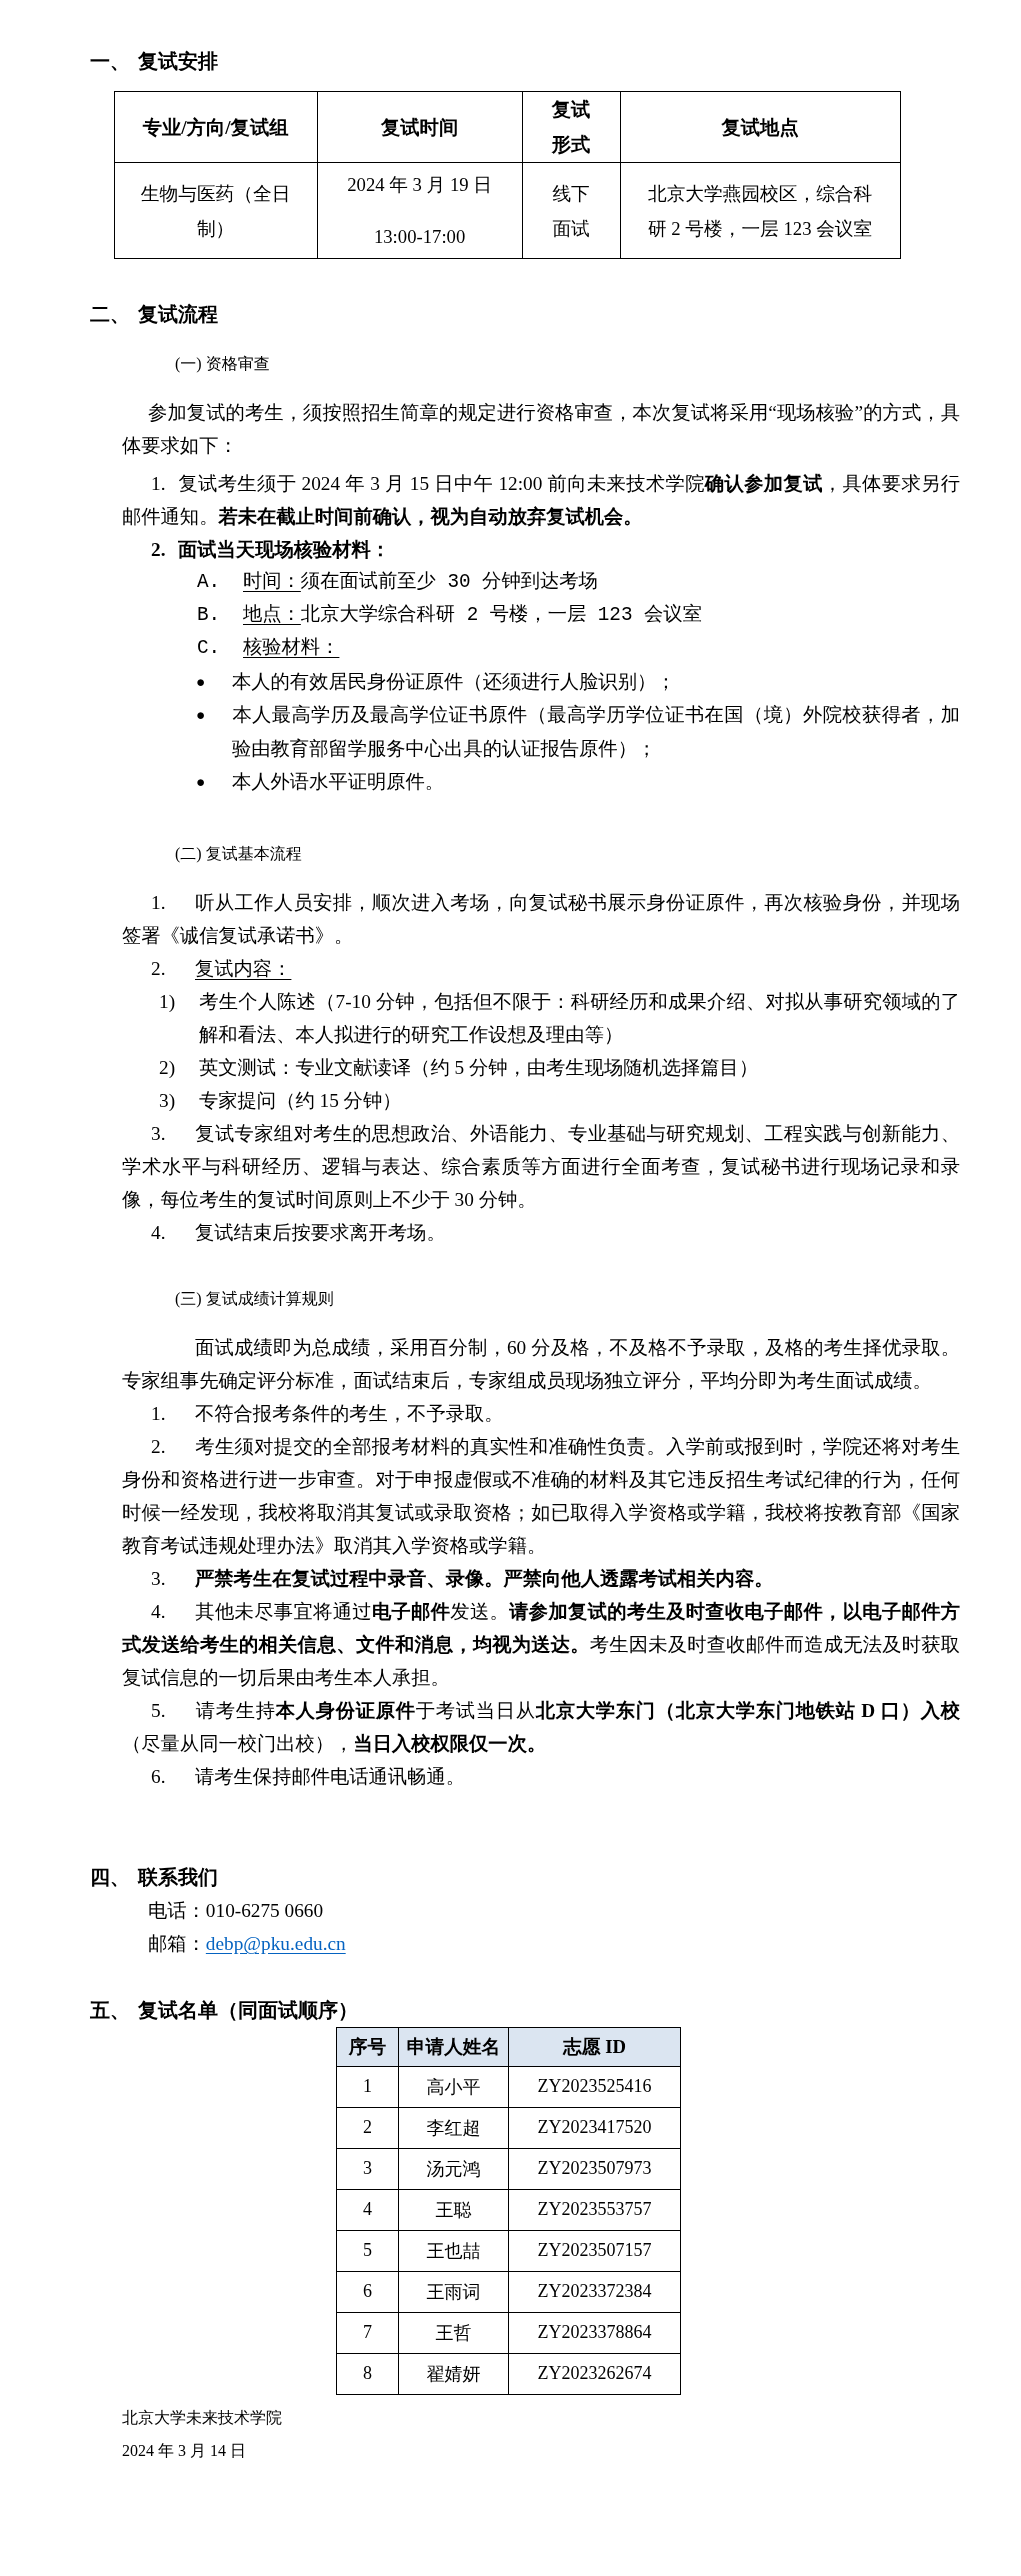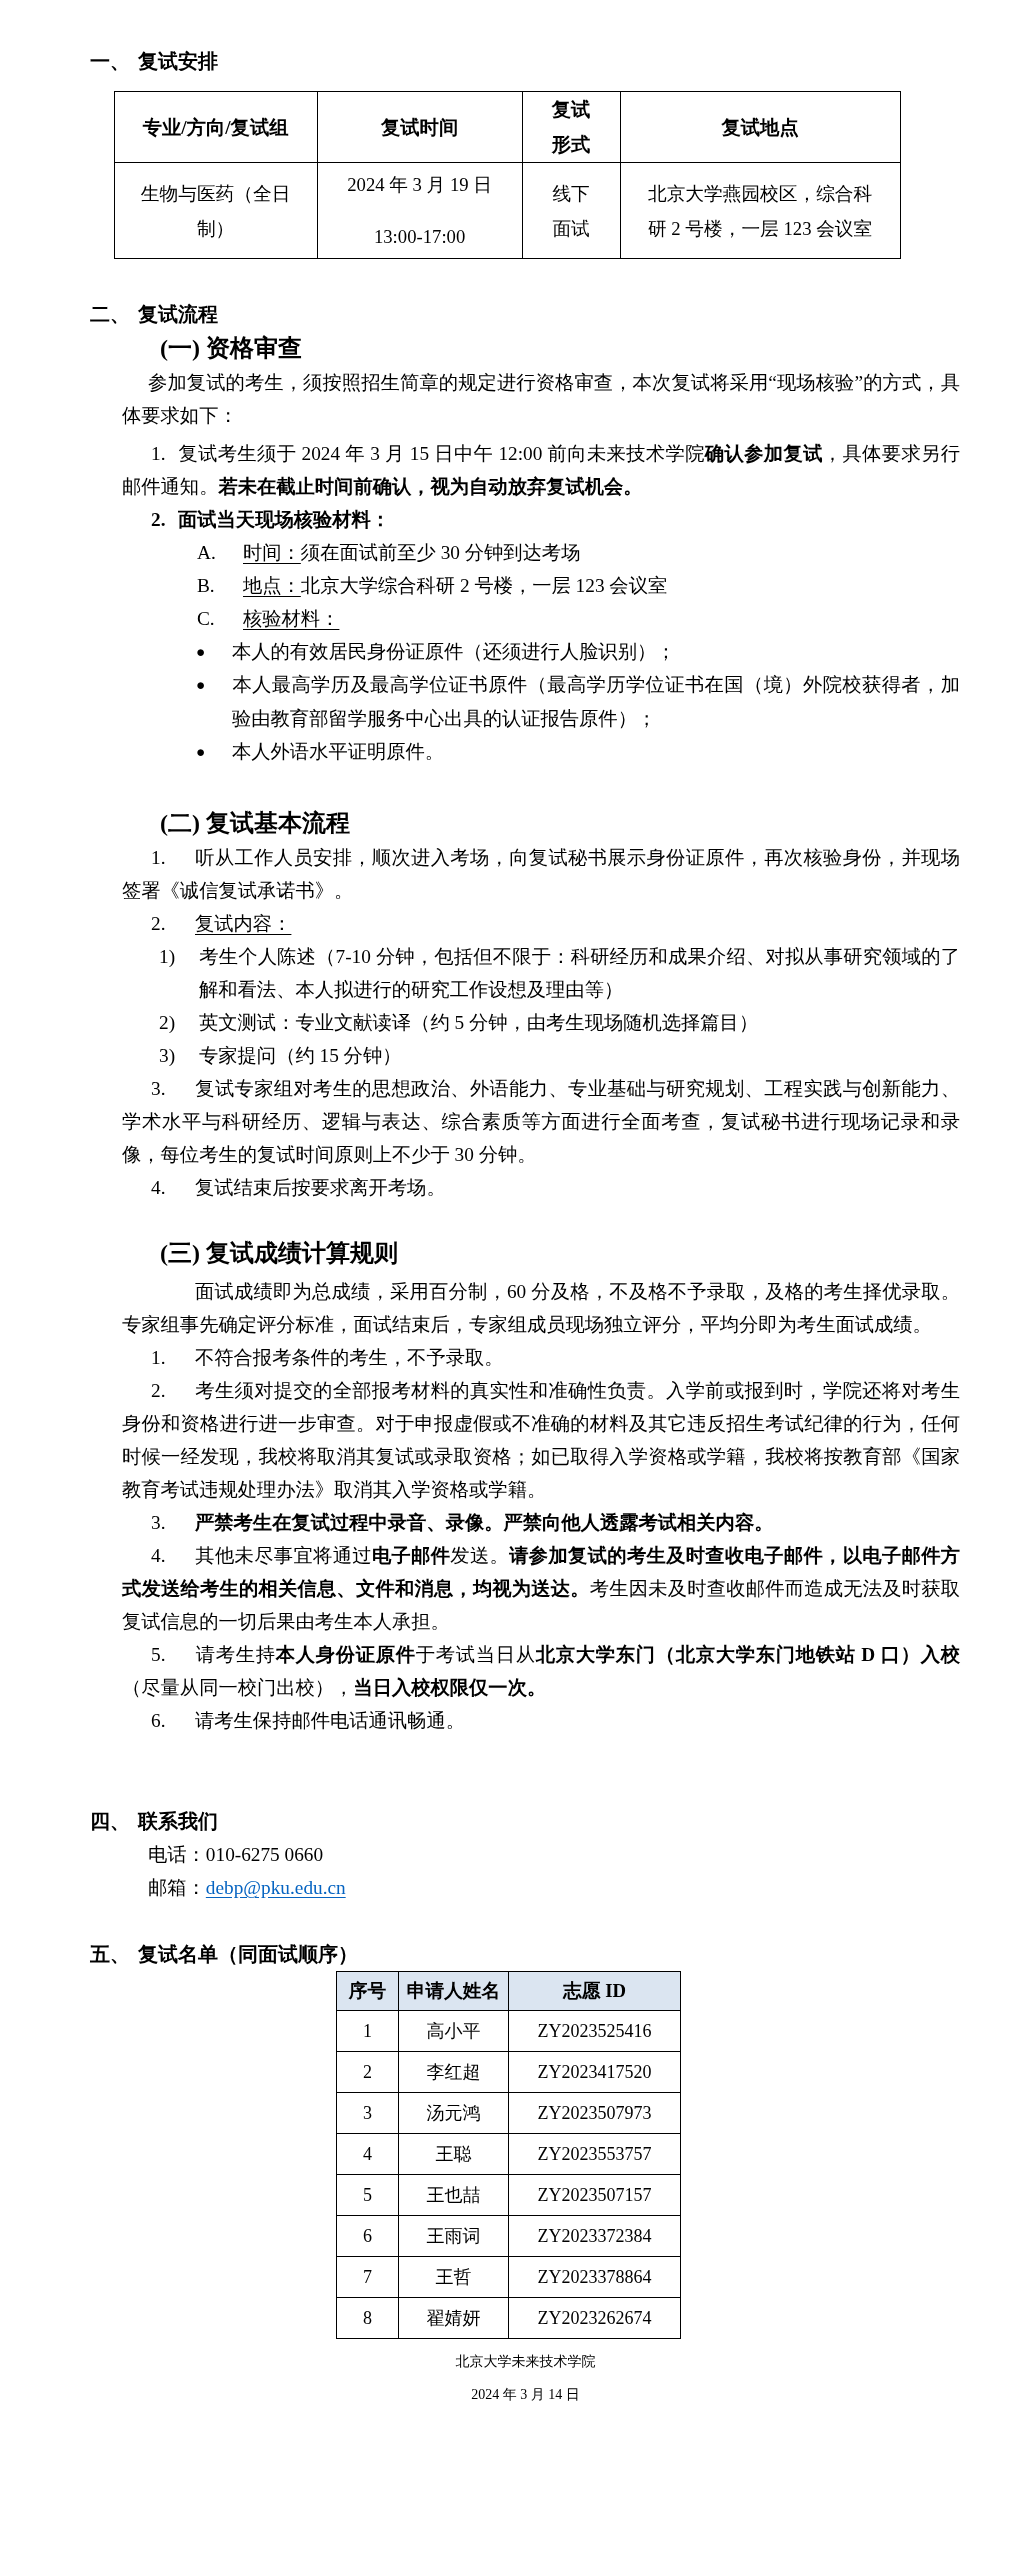--- a/index.html
+++ b/index.html
@@ -5,30 +5,30 @@
   html,body { margin:0; padding:0; }
   body {
     width:1021px; height:2576px; background:#ffffff; color:#000;
     font-family:"Liberation Serif","DejaVu Serif",serif;
     overflow:hidden;
   }
   .content { box-sizing:border-box; width:1021px; height:1884px; padding:45px 61px 0 122px; }
   .p { margin:0; font-size:19.3px; line-height:33px; text-align:justify; }
   .h1 { margin:0 0 0 -32px; font-size:20px; line-height:33px; font-weight:bold; text-align:left; }
   .h1 .n { display:inline-block; width:48px; }
-  .h2 { margin:1px; padding-left:37px; font-size:24px; line-height:33px; font-weight:bold; text-align:left; }
+  .h2 { margin:16px; padding-left:37px; font-size:16px; line-height:33px; font-weight:normal; text-align:left; }
   .pind  { text-indent:26px; }
   .pind2 { text-indent:73px; }
   .pnum-sm { text-indent:29px; }
   .pnum-sm .n { display:inline-block; width:27px; text-indent:0; }
   .pnum { text-indent:29px; }
   .pnum .n { display:inline-block; width:44px; text-indent:0; }
   .psub { padding-left:77px; text-indent:-40px; }
   .psub .n { display:inline-block; width:40px; text-indent:0; }
-  .pabc { padding-left:75px; }
+  .pabc { padding-left:75px;font-family:Liberation Mono, monospace; }
   .pabc .n { display:inline-block; width:46px; }
   .pbul { padding-left:110px; text-indent:-36px; }
   .pbul .n { display:inline-block; width:36px; text-indent:0; font-size:15.4px; vertical-align:1.3px; }
   .pcontact { padding-left:26px; }
   .b { font-weight:bold; }
   .u { text-decoration:underline; text-underline-offset:3.9px; }
   .link { color:#0563c1; text-decoration:underline; text-underline-offset:3.2px; }
   .mt-tbl1 { margin-top:13px; }
   .mt8  { margin-top:5.1px; }
   .mt-sec  { margin-top:39px; }
@@ -48,21 +48,21 @@
   .cell-time .t2 { margin-top:16.7px; }
 
   .tbl2 { margin-left:214px; table-layout:fixed; font-size:18px; }
   .tbl2 th {
     border:1.3px solid #000; background:#dbe5f1; font-weight:bold;
     height:36px; text-align:center; vertical-align:middle; font-size:18.7px;
   }
   .tbl2 td {
     border:1.3px solid #000; height:38px; text-align:center; vertical-align:middle;
   }
-  .footer { margin-top:6.4px; padding-right:31px; text-align:center; font-size:14px; line-height:33px; }
+  .footer { margin-top:6.4px; padding-right:31px; text-align:left; font-size:16px; line-height:33px; }
 </style>
 </head>
 <body>
 
 <div class="content">
 
   <p class="h1"><span class="n">一、</span><span>复试安排</span></p>
 
   <table class="tbl1 mt-tbl1">
     <colgroup>

